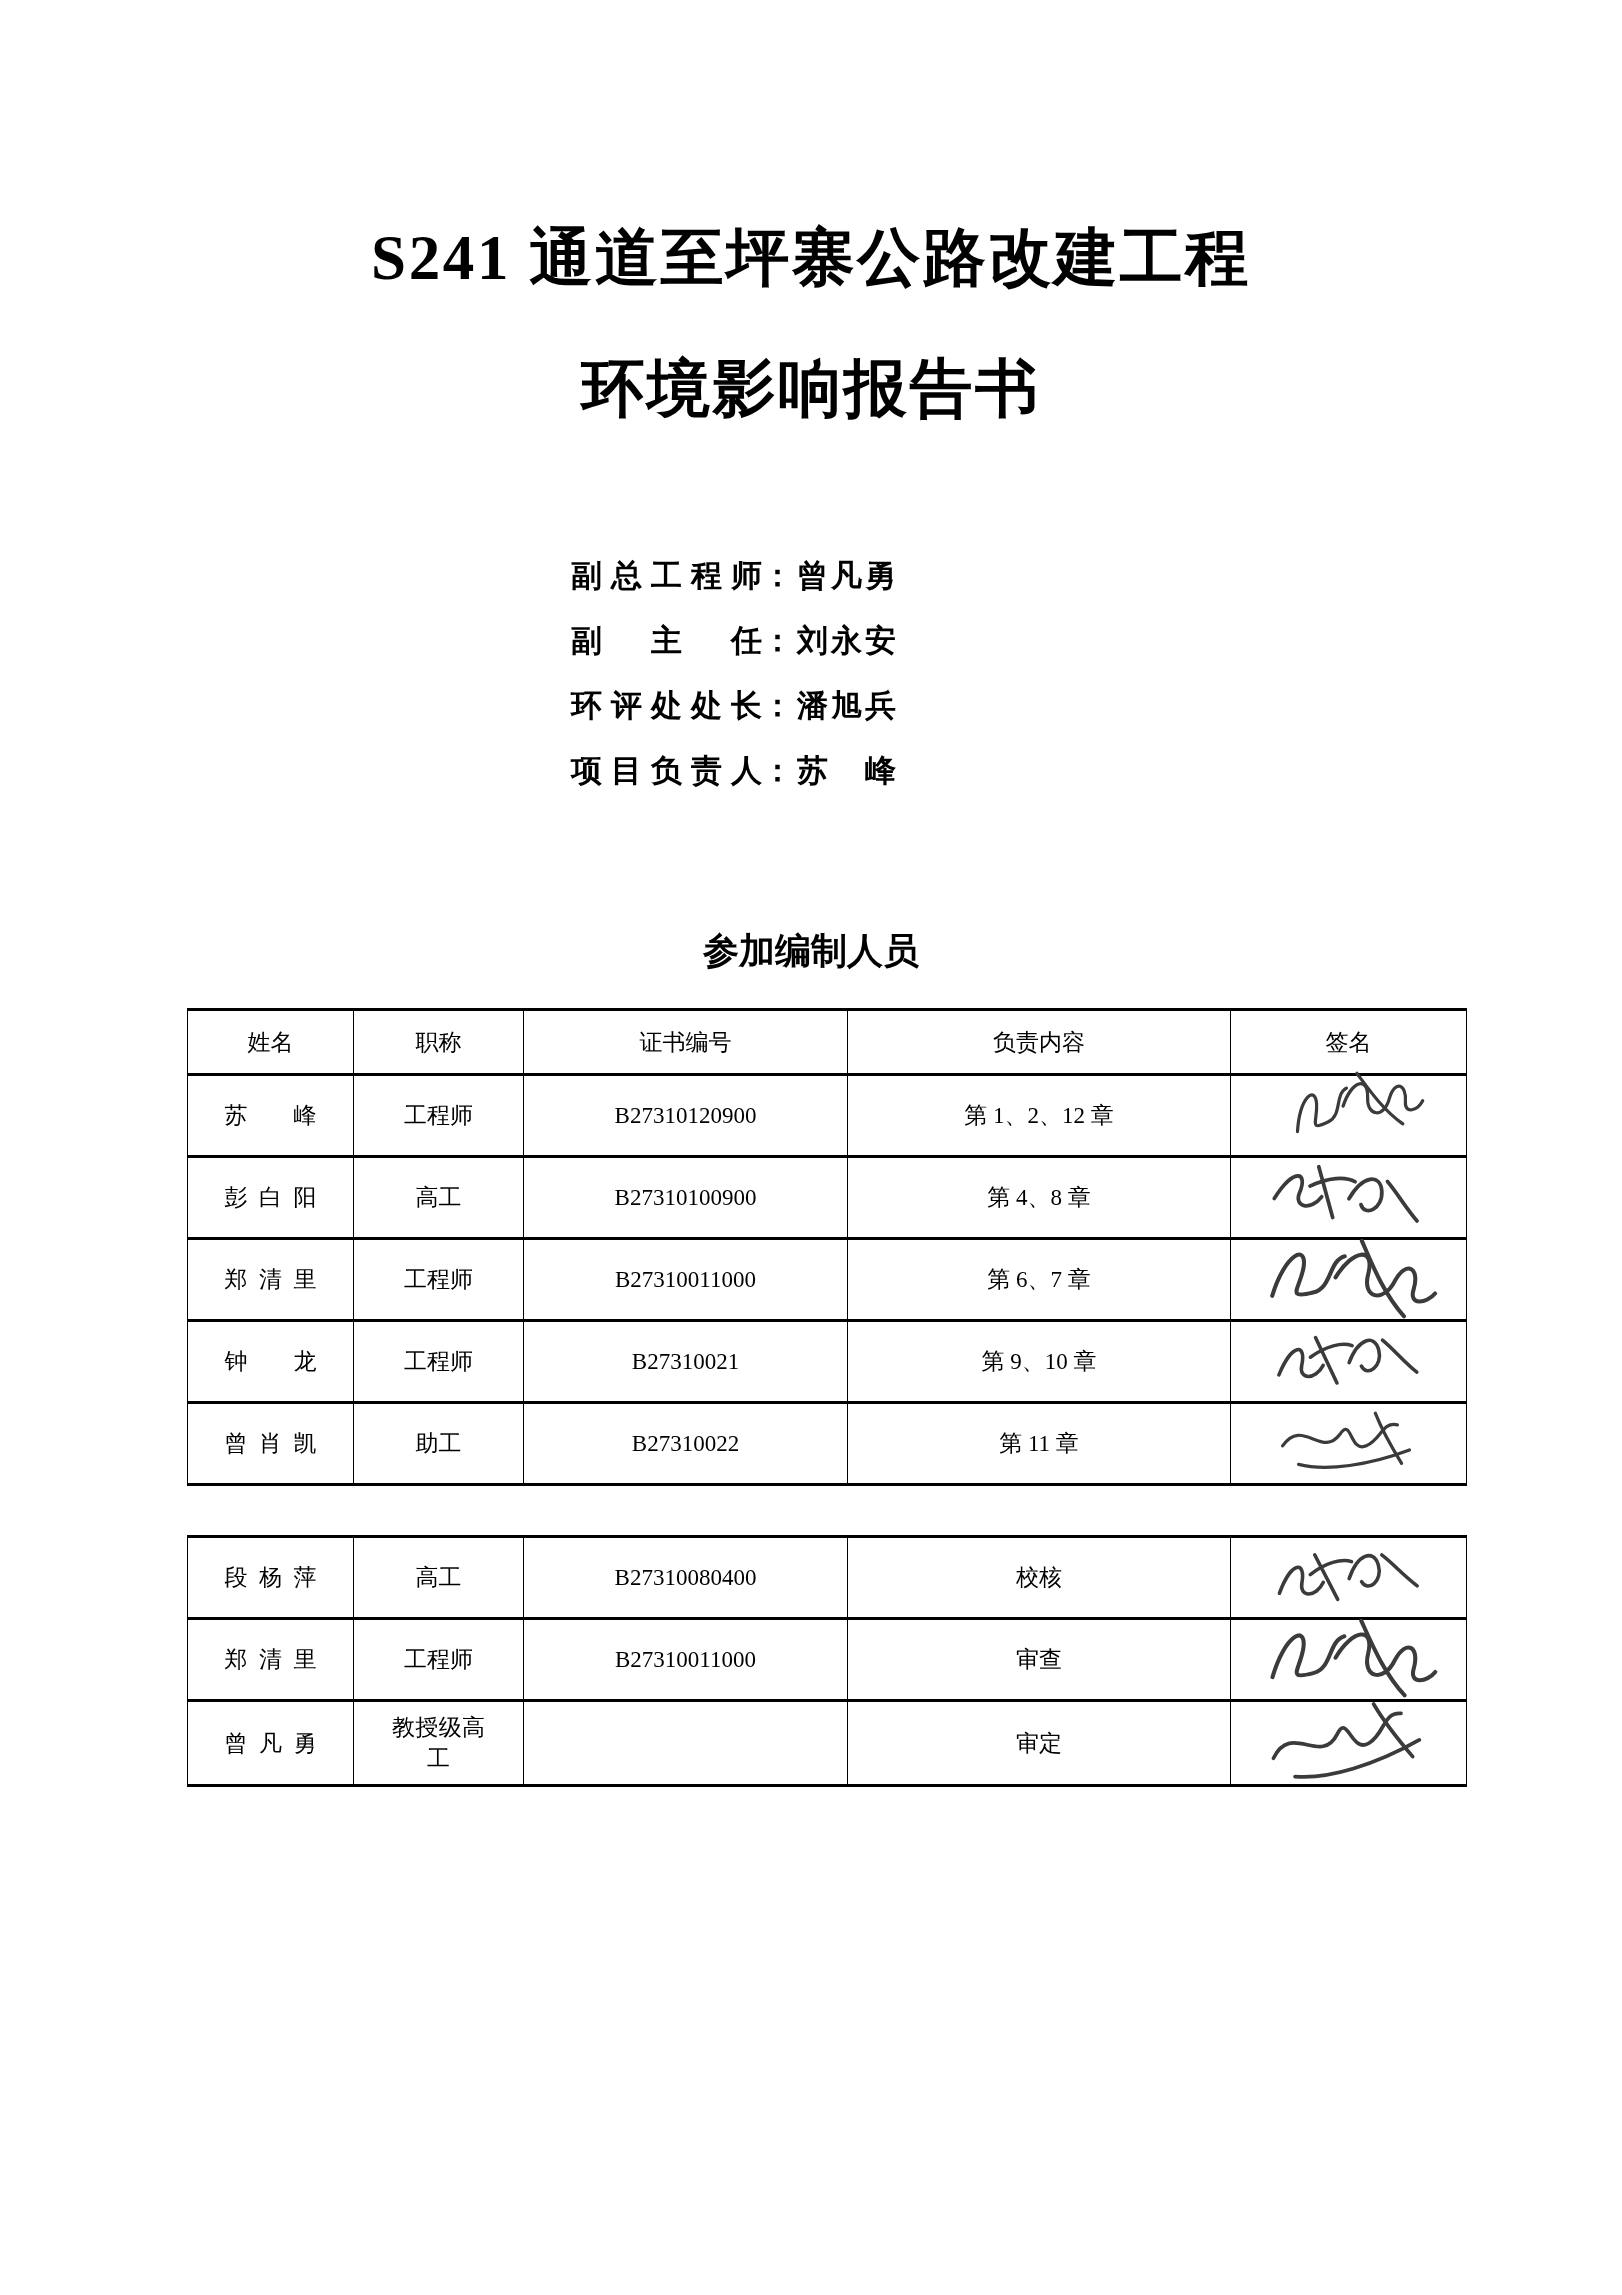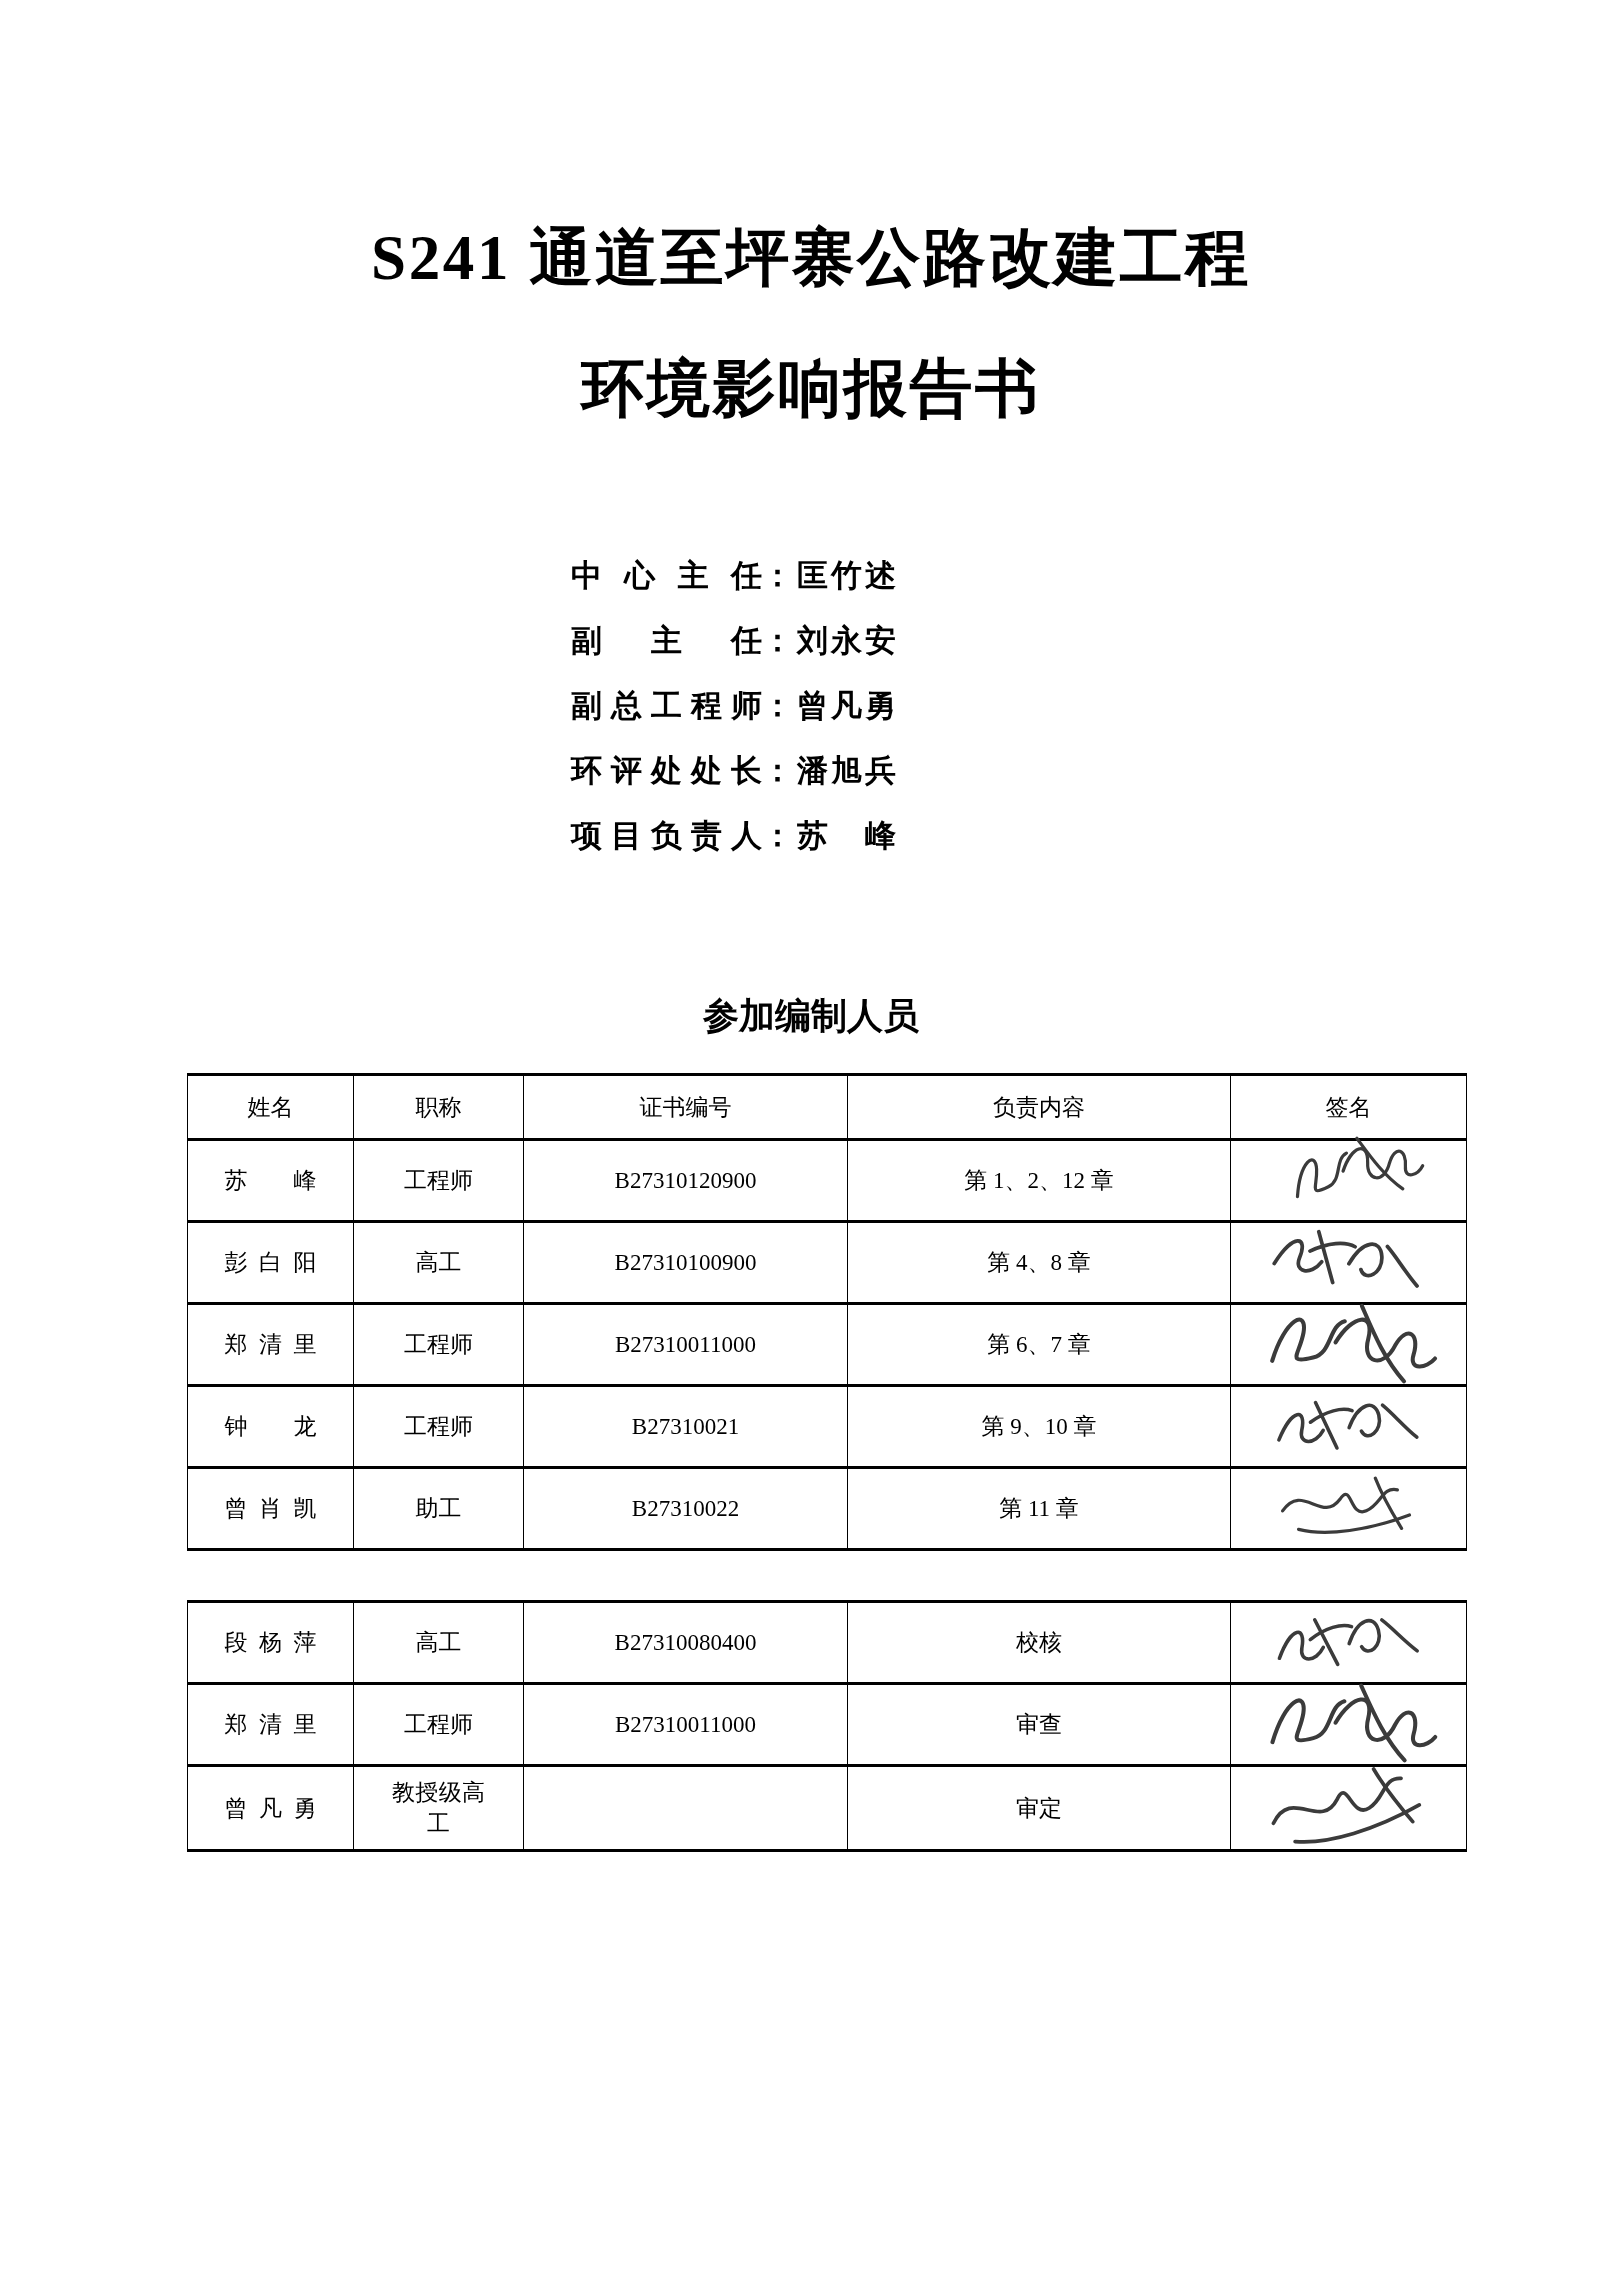--- a/index.html
+++ b/index.html
@@ -150,27 +150,24 @@
 
 <div class="page">
 
   <div class="title-block">
     <div class="title-line">S241 通道至坪寨公路改建工程</div>
     <div class="title-line">环境影响报告书</div>
   </div>
 
   <div class="roles-block">
     <div class="role-line">
-      <span class="role-label">中心主任</span><span class="role-colon">：</span><span class="role-name">匡竹述</span>
+      <span class="role-label">副总工程师</span><span class="role-colon">：</span><span class="role-name">曾凡勇</span>
     </div>
     <div class="role-line">
       <span class="role-label">副主任</span><span class="role-colon">：</span><span class="role-name">刘永安</span>
-    </div>
-    <div class="role-line">
-      <span class="role-label">副总工程师</span><span class="role-colon">：</span><span class="role-name">曾凡勇</span>
     </div>
     <div class="role-line">
       <span class="role-label">环评处处长</span><span class="role-colon">：</span><span class="role-name">潘旭兵</span>
     </div>
     <div class="role-line">
       <span class="role-label">项目负责人</span><span class="role-colon">：</span><span class="role-name">苏峰</span>
     </div>
   </div>
 
   <div class="section-heading">参加编制人员</div>

